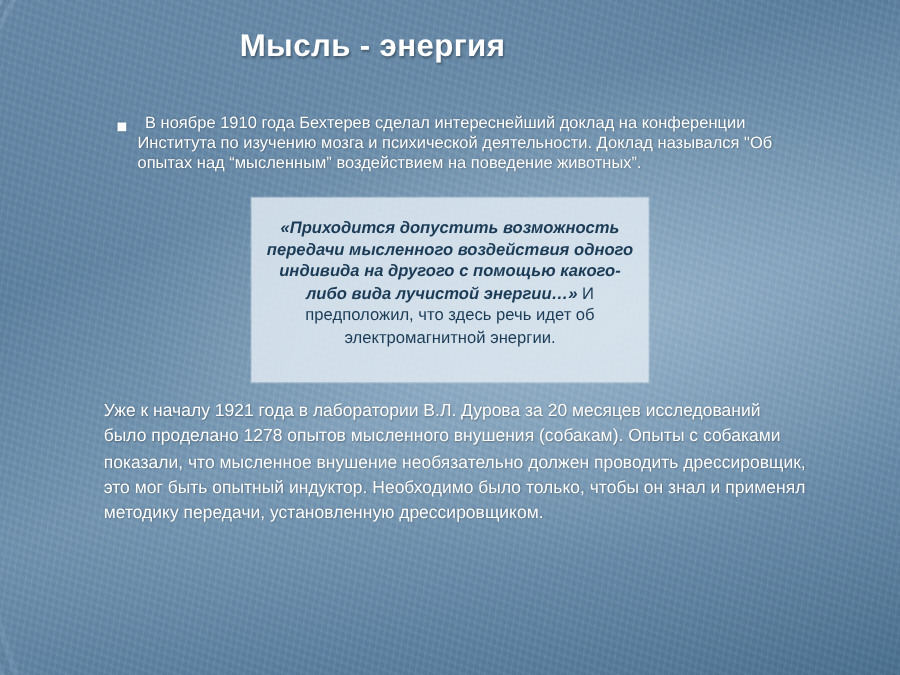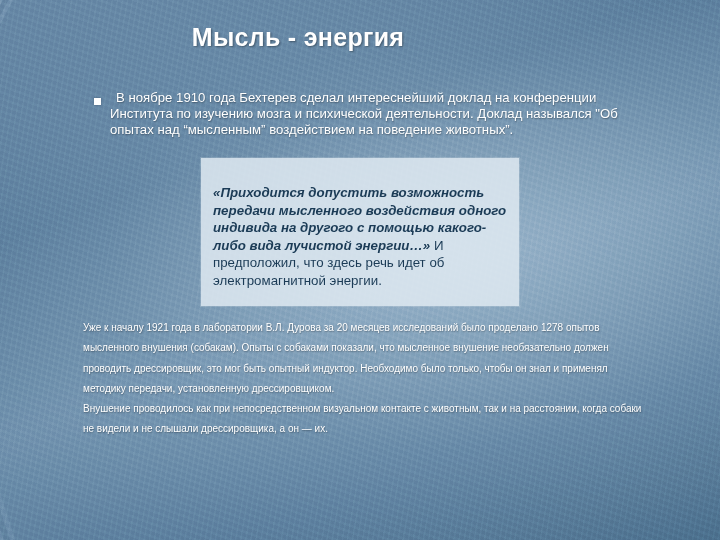--- a/index.html
+++ b/index.html
@@ -80,40 +80,41 @@
     position: absolute;
     left: 201px;
     top: 158px;
     width: 318px;
     height: 148px;
     background: rgba(222,233,241,0.86);
     z-index: 3;
     box-shadow: 0 0 0 1px rgba(255,255,255,0.15);
   }
   .quote-inner {
-    padding: 26px 12px 0 12px;
+    padding: 15px 12px 0 12px;
+    text-align: center;
     color: #1b3b56;
     font-size: 13.3px;
     line-height: 17.6px;
   }
   .quote-inner .q1 {
     font-weight: bold;
     font-style: italic;
   }
   .quote-inner .q2 {
     font-weight: normal;
     font-style: normal;
   }
   .body-block {
     position: absolute;
     left: 83px;
     top: 318px;
     width: 562px;
     color: #ffffff;
-    font-size: 10px;
+    font-size: 14px;
     line-height: 20.3px;
     text-shadow: 0.5px 0.5px 1.5px rgba(0,0,0,0.35);
     z-index: 3;
   }
   .body-block p {
     margin: 0;
   }
 </style>
 </head>
 <body>
@@ -131,16 +132,15 @@
 
   <div class="quote-box">
     <div class="quote-inner">
       <span class="q1">«Приходится допустить возможность передачи мысленного воздействия одного индивида на другого с помощью какого-либо вида лучистой энергии…»</span>
       <span class="q2">И предположил, что здесь речь идет об электромагнитной энергии.</span>
     </div>
   </div>
 
   <div class="body-block">
     <p>Уже к началу 1921 года в лаборатории В.Л. Дурова за 20 месяцев исследований было проделано 1278 опытов мысленного внушения (собакам). Опыты с собаками показали, что мысленное внушение необязательно должен проводить дрессировщик, это мог быть опытный индуктор. Необходимо было только, чтобы он знал и применял методику передачи, установленную дрессировщиком.</p>
-    <p>Внушение проводилось как при непосредственном визуальном контакте с животным, так и на расстоянии, когда собаки не видели и не слышали дрессировщика, а он — их.</p>
   </div>
 
 </div>
 
 </body></html>

